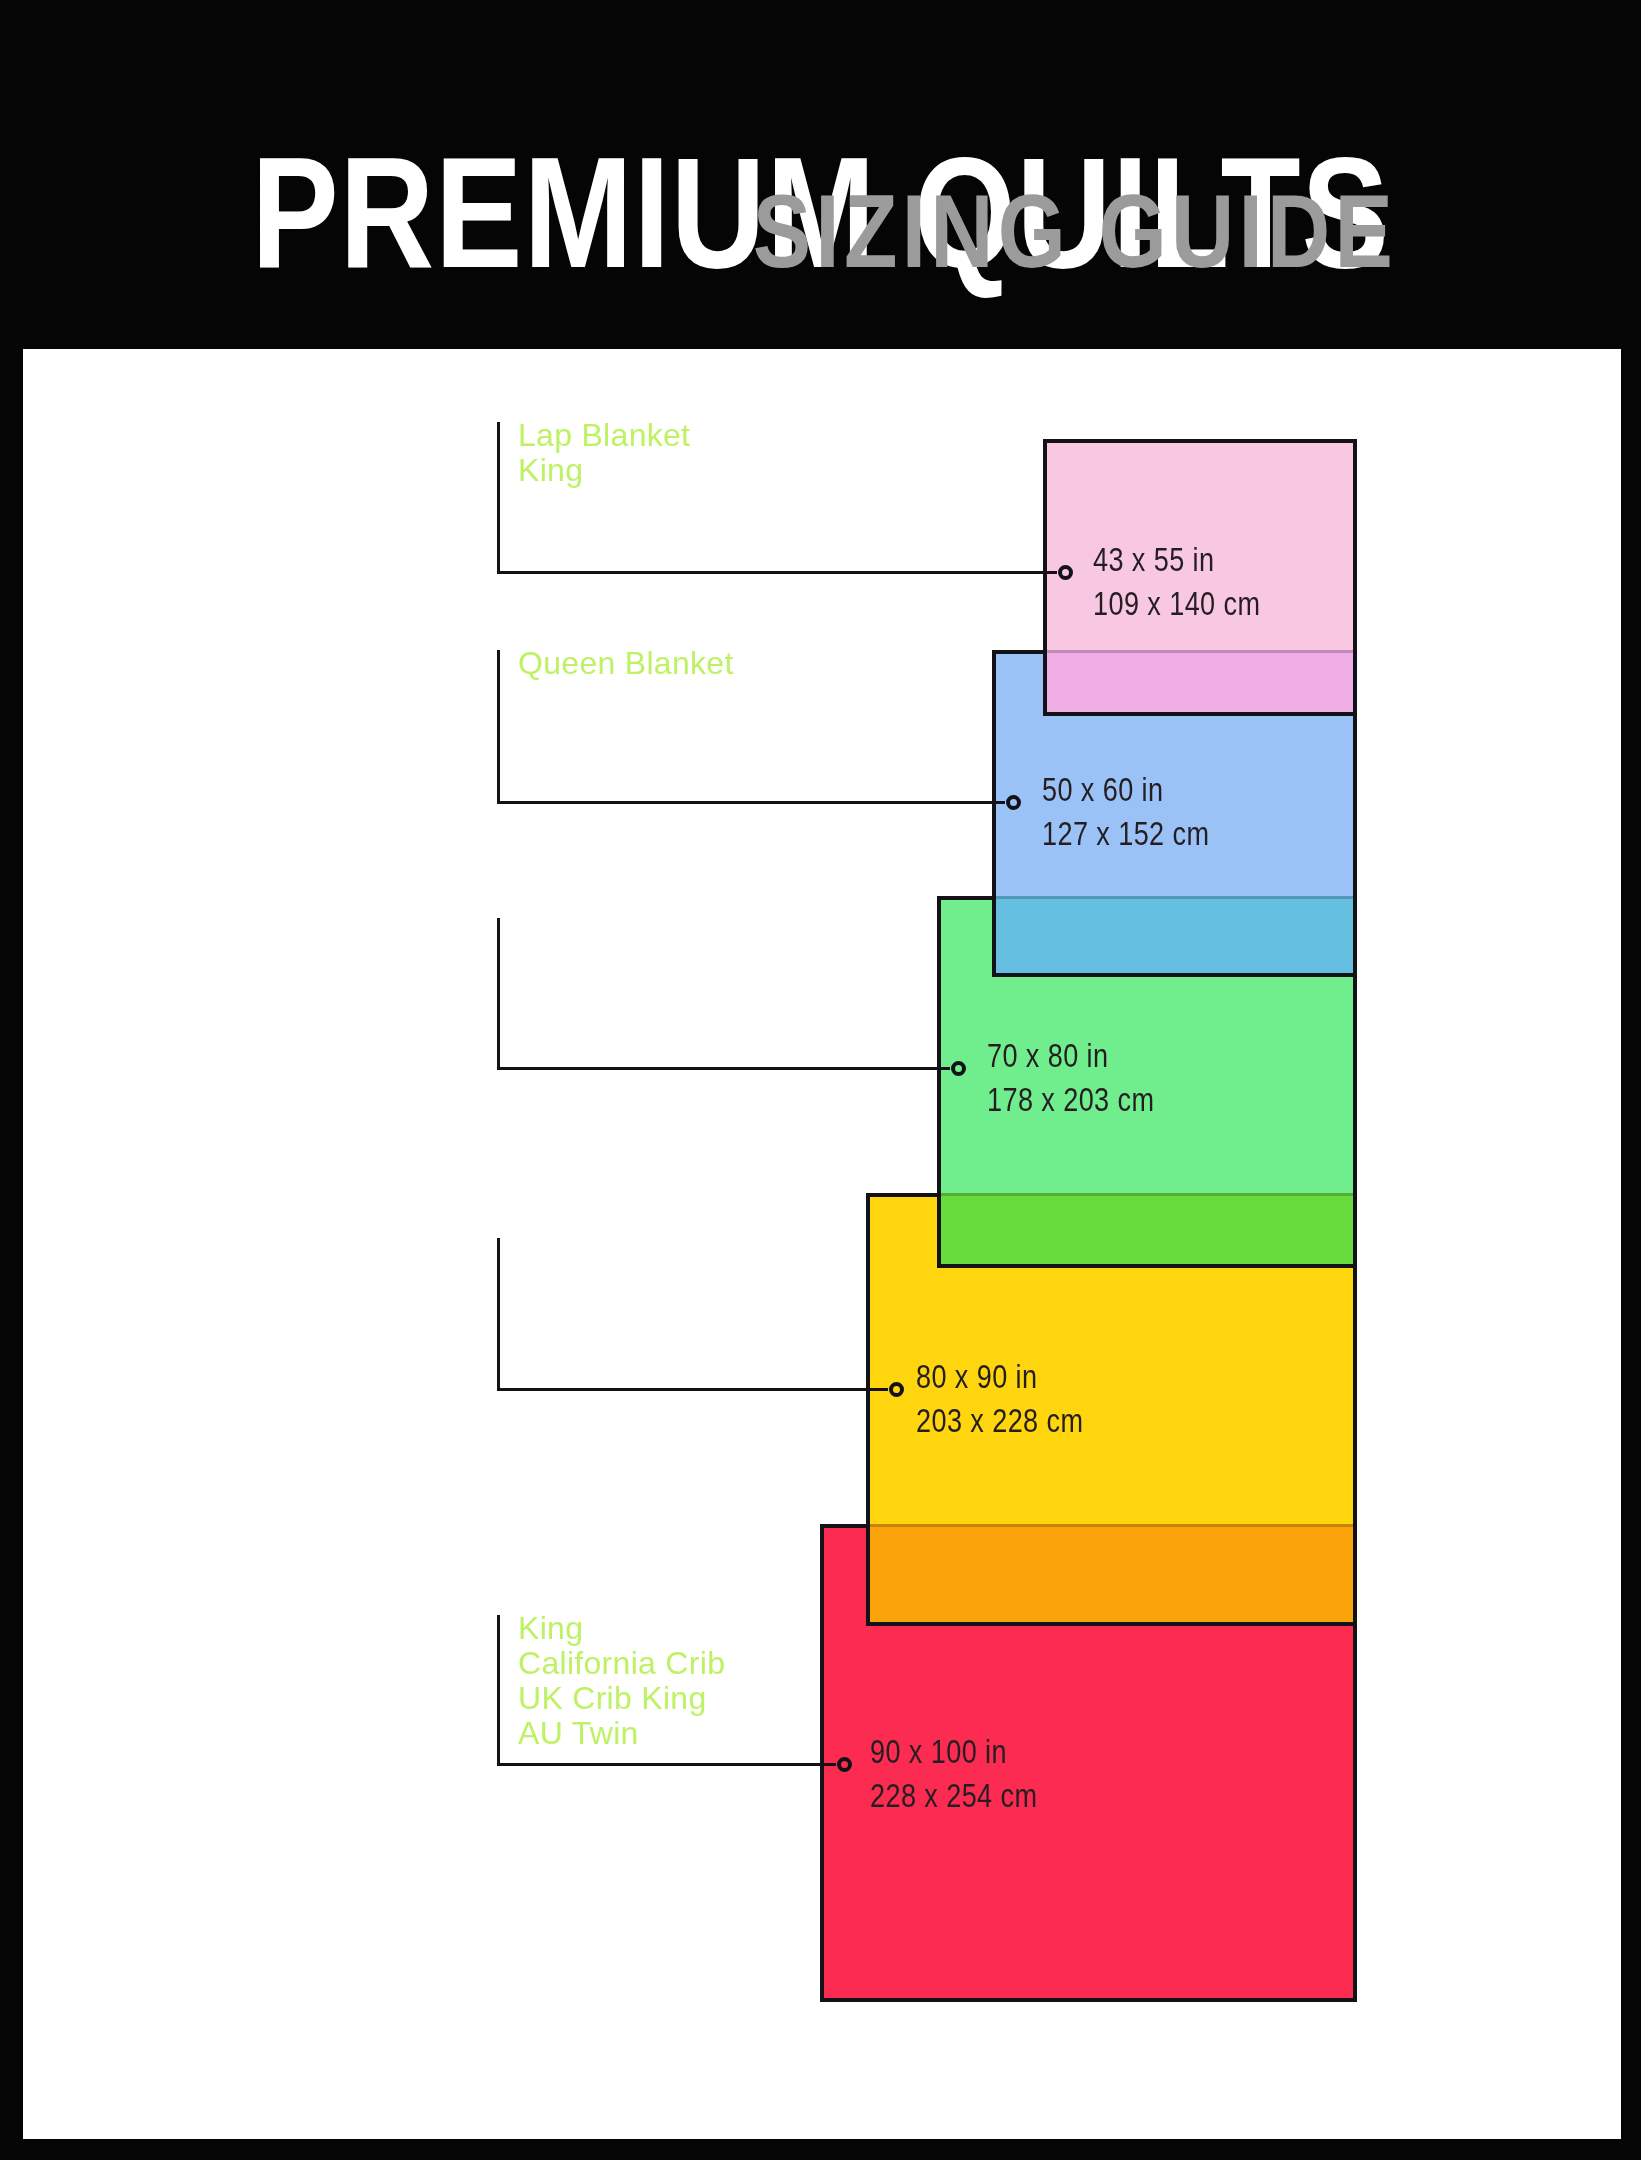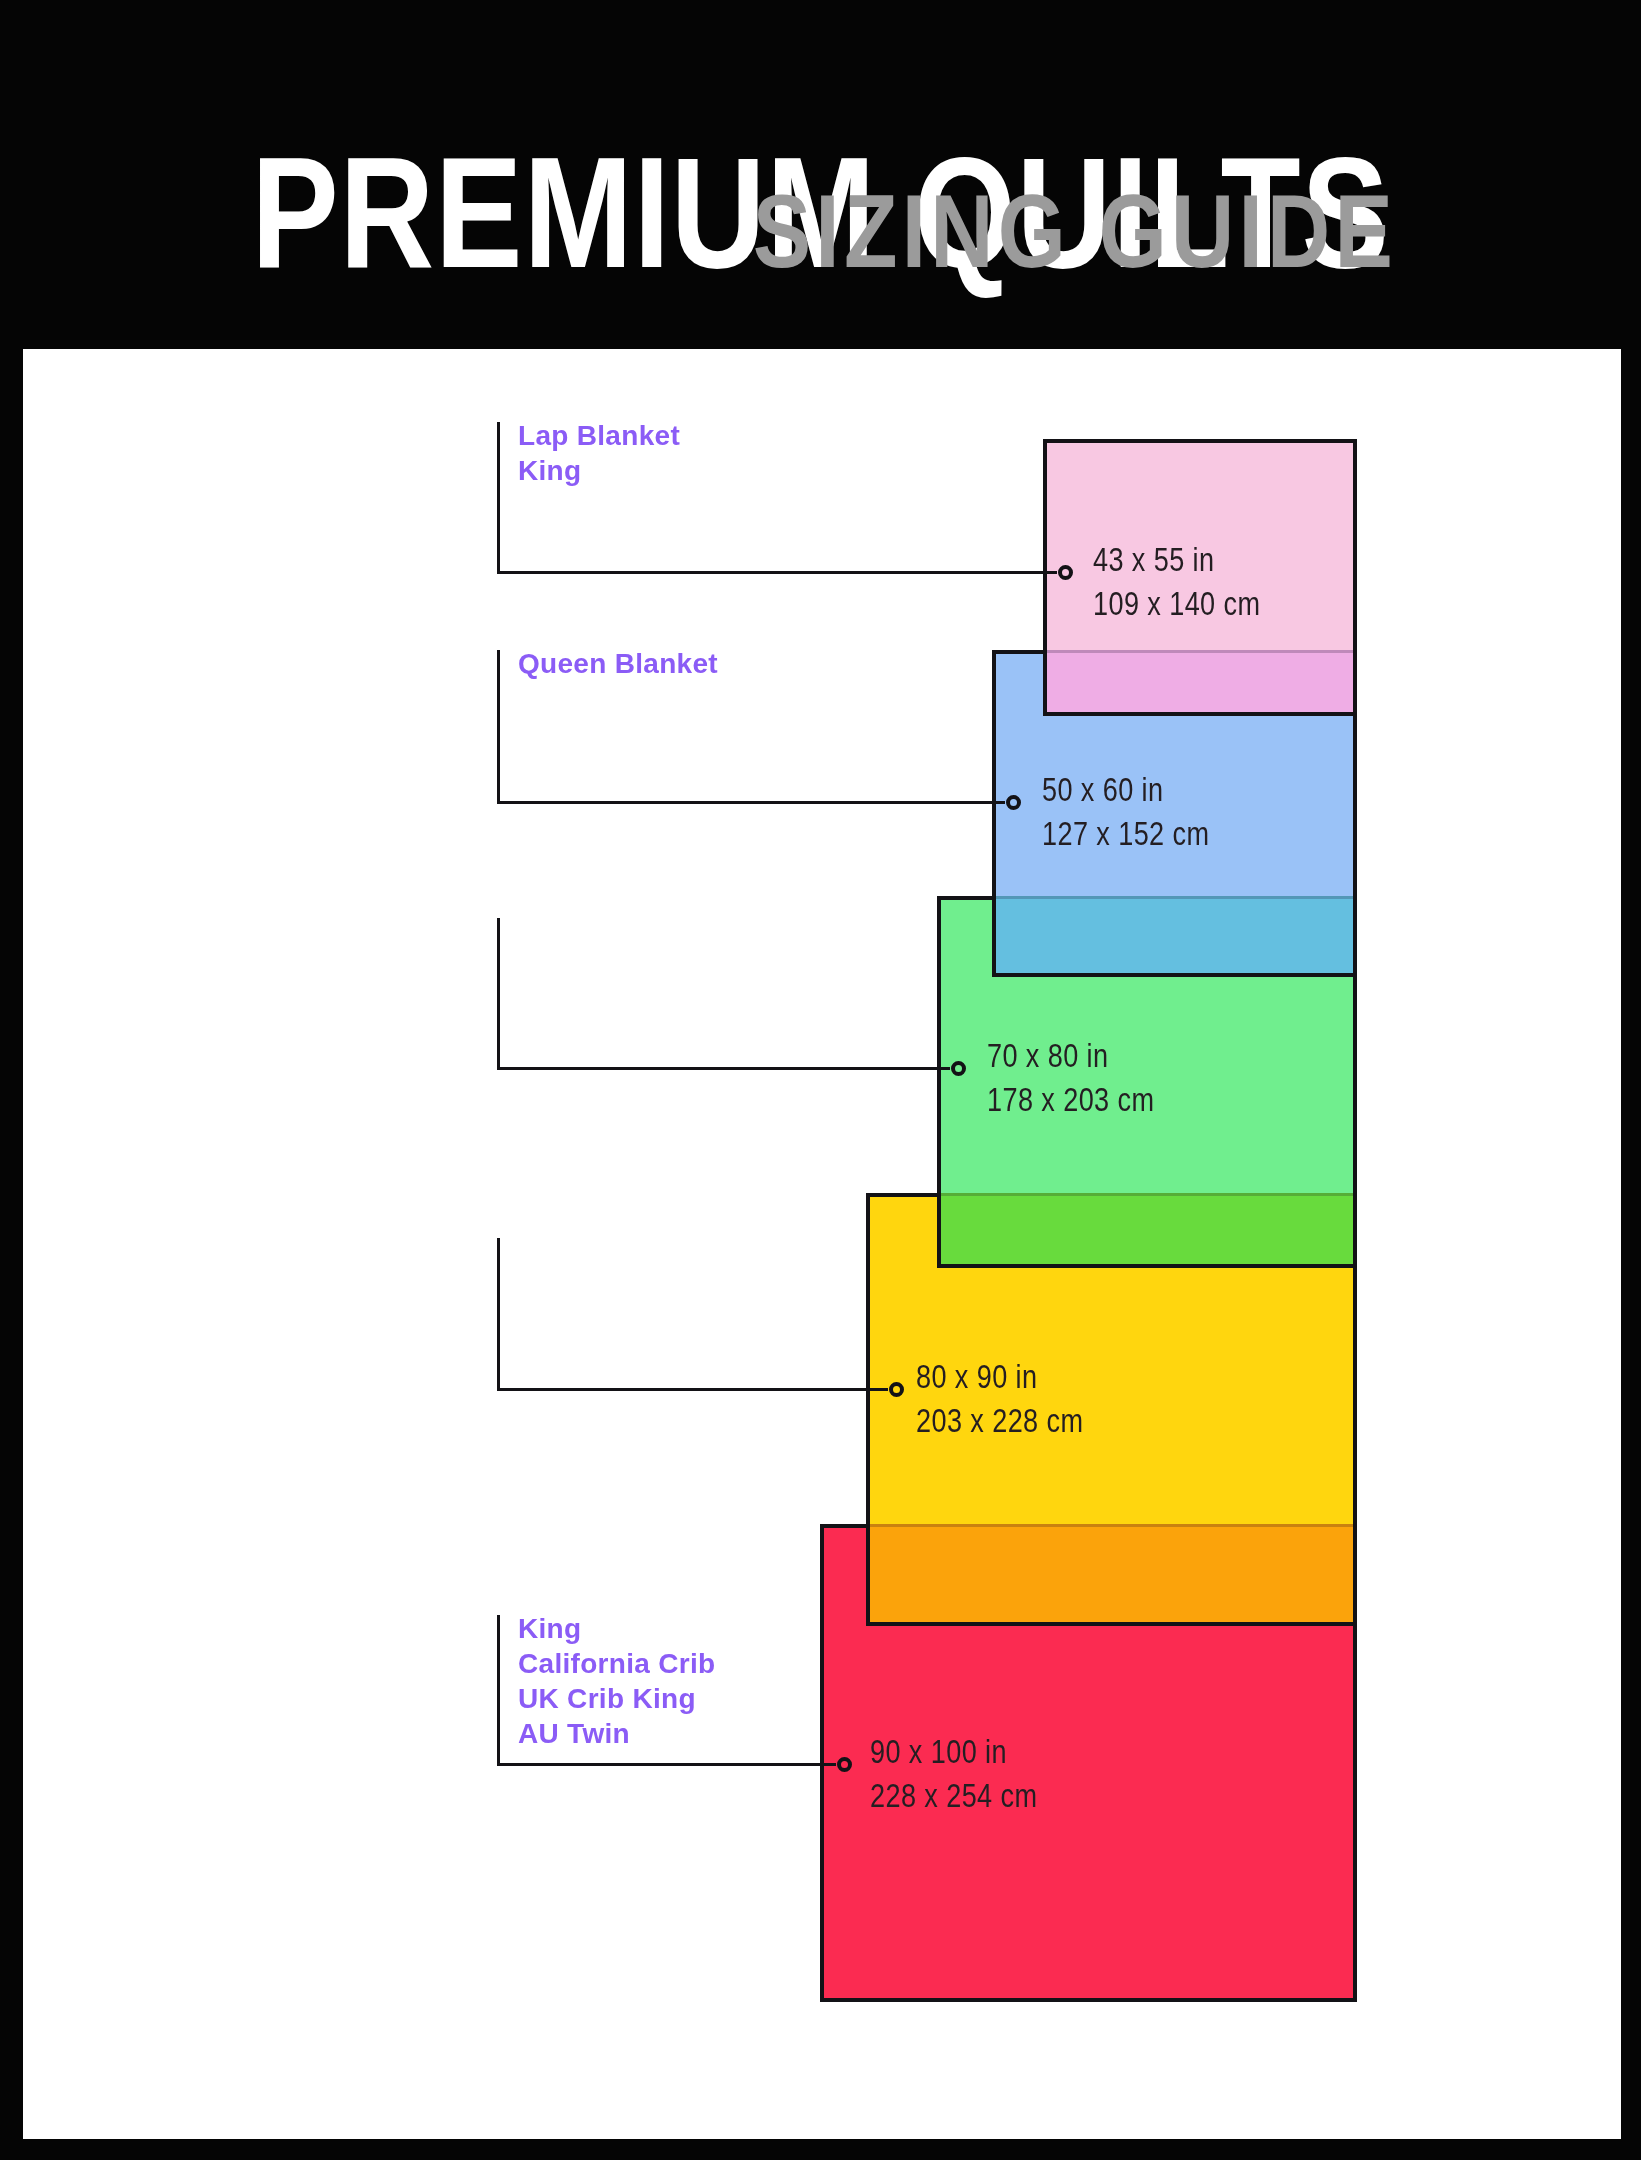--- a/index.html
+++ b/index.html
@@ -10,22 +10,22 @@
          font-size:158px;line-height:1.05;color:#ffffff;transform:scaleX(.83);letter-spacing:1px;
          white-space:nowrap;}
   .subtitle{position:absolute;top:180px;right:244px;font-weight:700;font-size:103px;line-height:1;
          color:#9b9b9b;letter-spacing:5px;transform:scaleX(.85);transform-origin:100% 50%;
          white-space:nowrap;}
   .quilt{position:absolute;box-sizing:border-box;border:4px solid #131216;}
   .overlap{position:absolute;border-top:3px solid rgba(25,10,35,0.22);box-sizing:border-box;}
   .callout-line{position:absolute;background:#131216;}
   .callout-circle{position:absolute;width:15px;height:15px;box-sizing:border-box;
          border:4px solid #131216;border-radius:50%;background:transparent;}
-  .quilt-label{position:absolute;left:518px;font-weight:700;font-size:28px;line-height:35px;
-         color:#8b5cf6;letter-spacing:.3px;white-space:nowrap;}
+  .quilt-label{position:absolute;left:518px;font-weight:400;font-size:32px;line-height:35px;
+         color:#bef264;letter-spacing:.3px;white-space:nowrap;}
   .size-label{position:absolute;font-size:33px;line-height:44px;color:#241e22;font-weight:400;
          transform:scaleX(.82);transform-origin:0 0;white-space:nowrap;letter-spacing:.5px;}
 </style>
 </head>
 <body>
 
 <div id="stage">
   <h1 class="title">PREMIUM QUILTS</h1>
   <div class="subtitle">SIZING GUIDE</div>
   <div class="canvas"></div>

